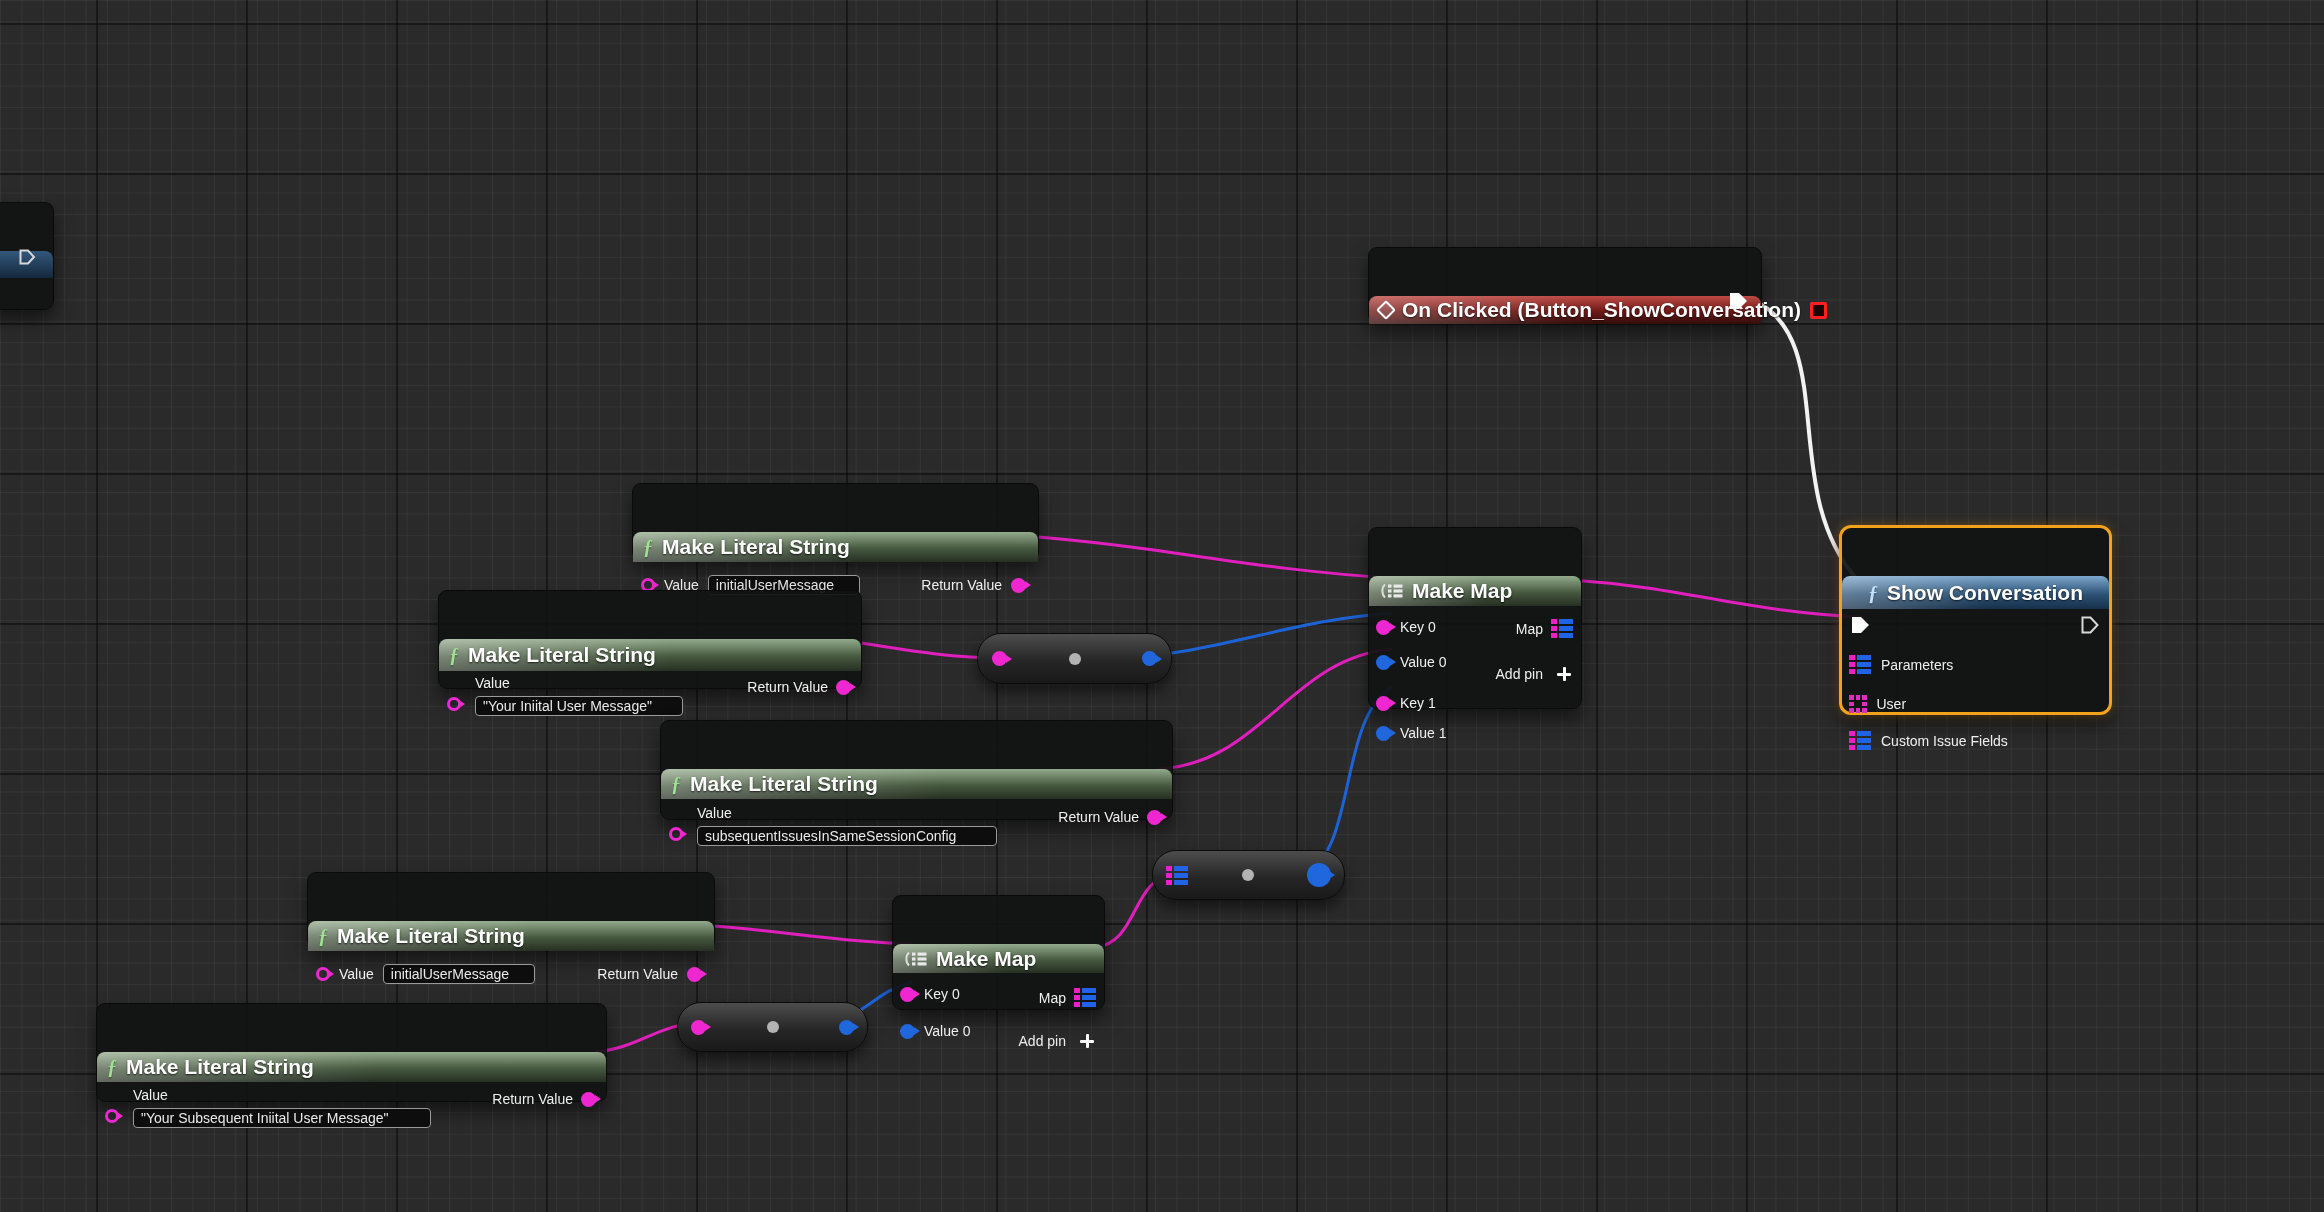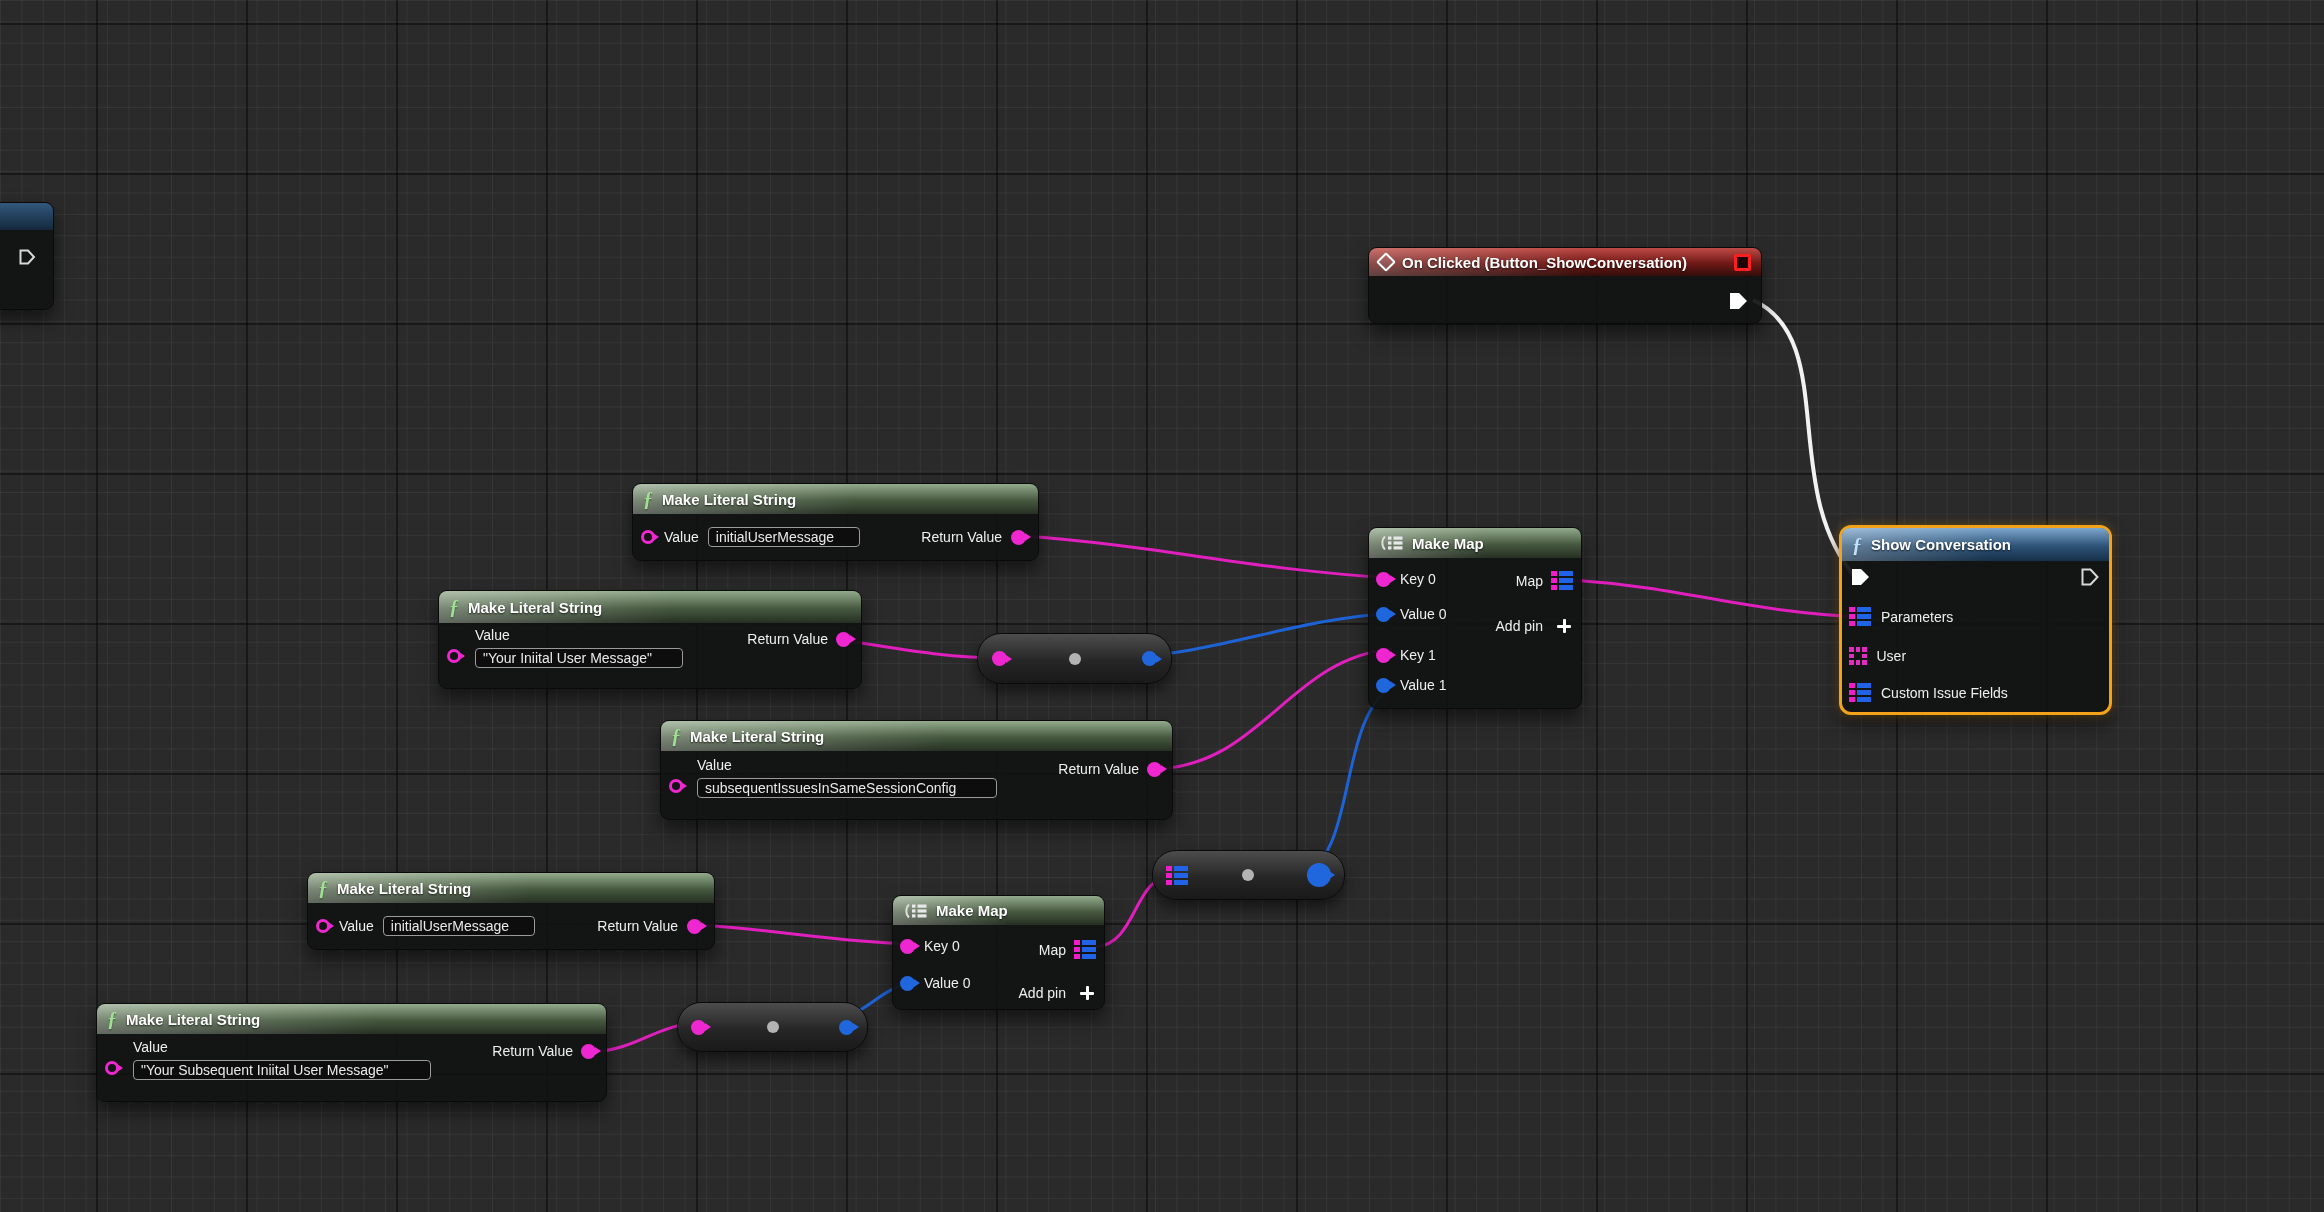--- a/index.html
+++ b/index.html
@@ -18,26 +18,26 @@
   #wires{position:absolute;left:0;top:0;z-index:1;}
   .node{
     position:absolute;z-index:2;
     background:rgba(17,19,18,0.93);
     border:1px solid #0a0a0a;border-radius:9px;
     box-shadow:0 10px 18px rgba(0,0,0,0.5);
     color:#e8e8e8;
   }
   .hdr{
     height:30px;border-radius:8px 8px 0 0;display:flex;align-items:center;
-    gap:9px;padding:0 10px;font-weight:bold;font-size:15px;color:#fff;
-    text-shadow:0 1px 2px rgba(0,0,0,0.7);white-space:nowrap;
+    gap:9px;padding:0 10px;font-weight:bold;font-size:21px;color:#fff;
+    text-shadow:0 1px 2px rgba(0,0,0,0.7);white-space:nowrap;margin-top:48px;
   }
   .hdr.green{background-image:linear-gradient(to right, rgba(255,255,255,0.28), rgba(255,255,255,0) 55%),linear-gradient(to bottom,#93aa8c,#46593f 55%,#262f23);}
   .hdr.red{background-image:linear-gradient(to right, rgba(255,255,255,0.22), rgba(255,255,255,0) 55%),linear-gradient(to bottom,#bf4a45,#6e1916 55%,#330d0b);}
-  .hdr.blue{background-image:linear-gradient(to right, rgba(255,255,255,0.25), rgba(255,255,255,0) 55%),linear-gradient(to bottom,#7da7cc,#2d5377 55%,#16304a);}
+  .hdr.blue{background-image:linear-gradient(to right, rgba(255,255,255,0.25), rgba(255,255,255,0) 55%),linear-gradient(to bottom,#7da7cc,#2d5377 55%,#16304a);justify-content:center;}
   .hdr.navy{background-image:linear-gradient(to bottom,#33587c,#14283c);}
   .ficon{font-family:"Liberation Serif","DejaVu Serif",serif;font-style:italic;font-weight:bold;font-size:20px;line-height:1;}
   .ficon::before{content:"\0192";}
   .ficon.g{color:#9fe093;text-shadow:0 1px 1px #0008;}
   .ficon.b{color:#bfe3ff;text-shadow:0 1px 1px #0008;}
   .diamond{width:10px;height:10px;border:2px solid #fff;transform:rotate(45deg);border-radius:2px;background:rgba(255,255,255,0.08);flex:none;}
   .delegate{width:11px;height:11px;border:3px solid #ff1f1f;border-radius:2px;background:#1c0404;margin-left:auto;flex:none;}
   .lbl{font-size:14px;color:#efefef;white-space:nowrap;}
   .field{
     background:#0d0d0d;border:1px solid #9a9a9a;border-radius:4px;

